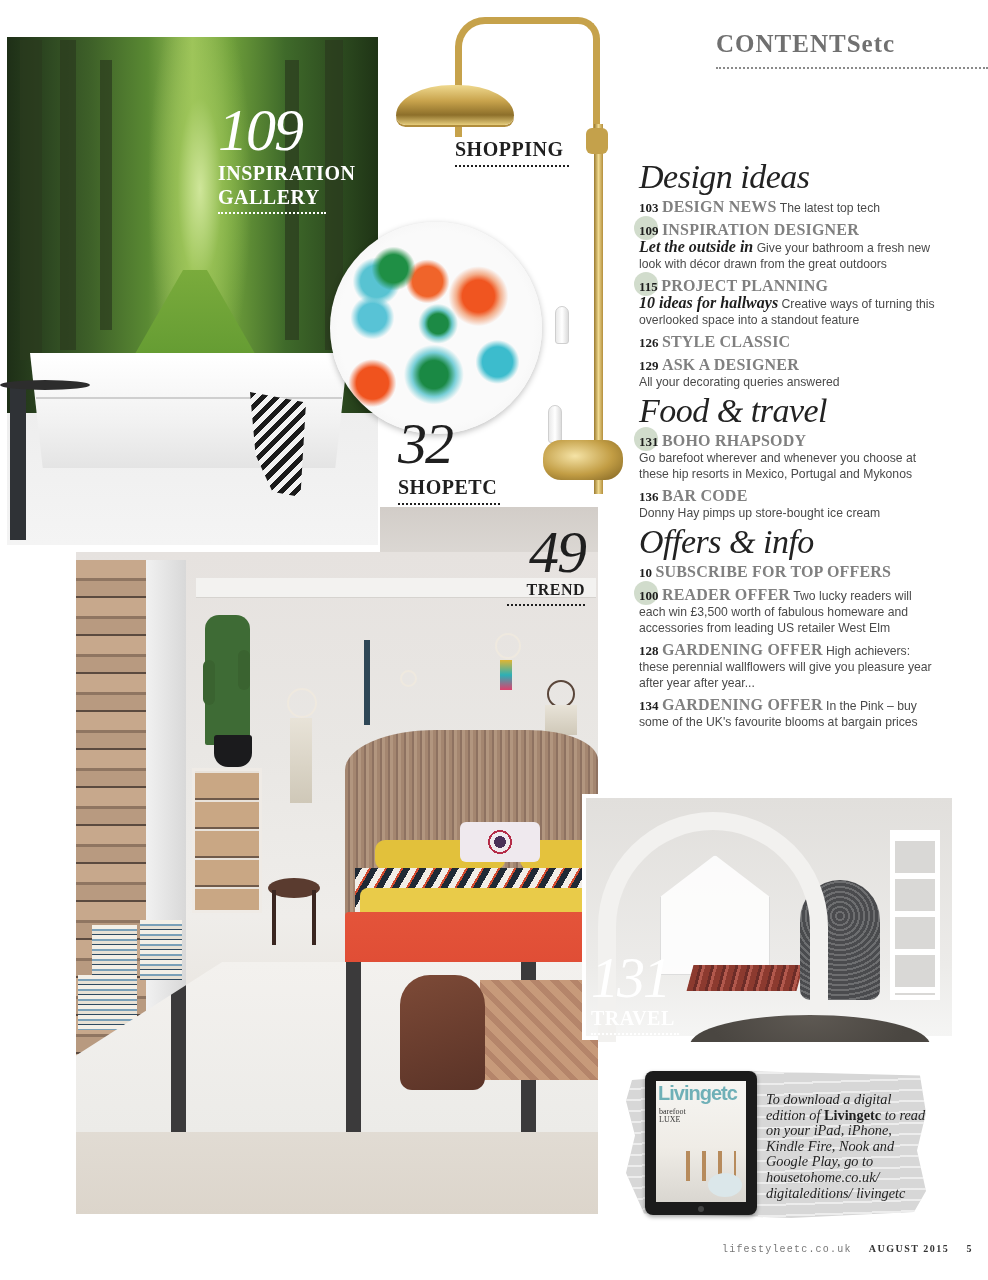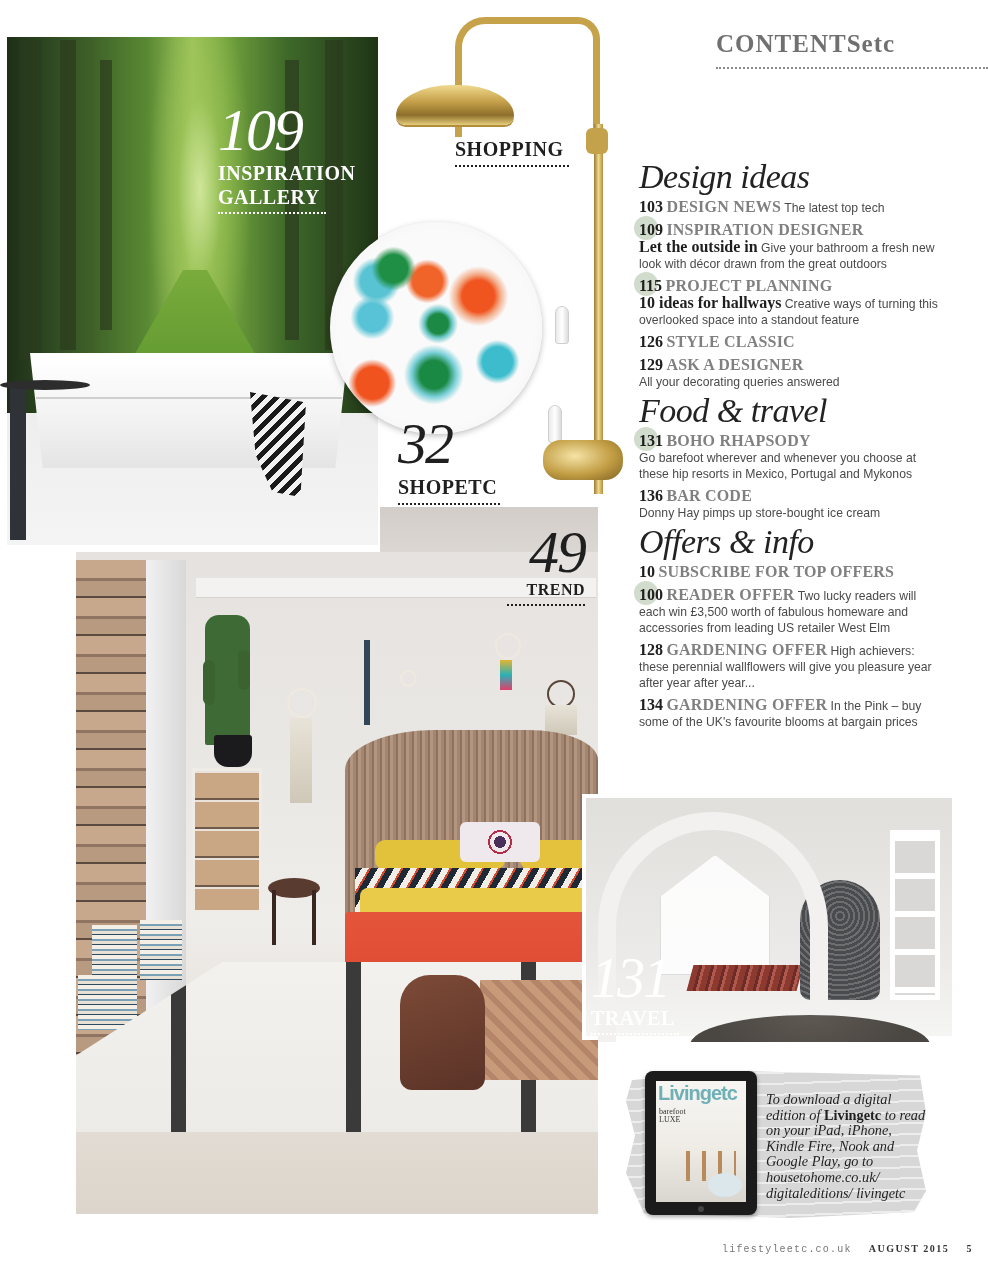--- a/index.html
+++ b/index.html
@@ -187,28 +187,28 @@
     .toc { left: 639px; top: 158px; width: 300px; }
     .section-title {
       font-family: "Liberation Serif", serif; font-style: italic;
       font-size: 34px; color: #222222; line-height: 38px; letter-spacing: -0.5px;
     }
     .entry { position: relative; margin-top: 3px; }
     .entry.gap { margin-top: 6px; }
     .entry-line { font-size: 12.2px; line-height: 16px; color: #4a4a4a; }
     .pg {
       font-family: "Liberation Serif", serif; font-weight: bold;
-      font-size: 16px; color: #1e1e1e; position: relative; z-index: 2;
+      font-size: 13px; color: #1e1e1e; position: relative; z-index: 2;
     }
     .head {
       font-family: "Liberation Serif", serif; font-weight: bold;
       font-size: 16px; color: #808080; letter-spacing: 0.2px; position: relative; z-index: 2;
     }
     .sub {
-      font-family: "Liberation Serif", serif; font-weight: bold; 
+      font-family: "Liberation Serif", serif; font-weight: bold; font-style: italic;
       font-size: 16px; color: #1e1e1e;
     }
     .desc { font-size: 12.2px; color: #4a4a4a; }
     .hl-dot {
       position: absolute; left: -5px; top: -6px; width: 24px; height: 24px;
       border-radius: 50%; background: #c9d6c3; opacity: 0.85; z-index: 1;
     }
 
     
     .promo-brush {

